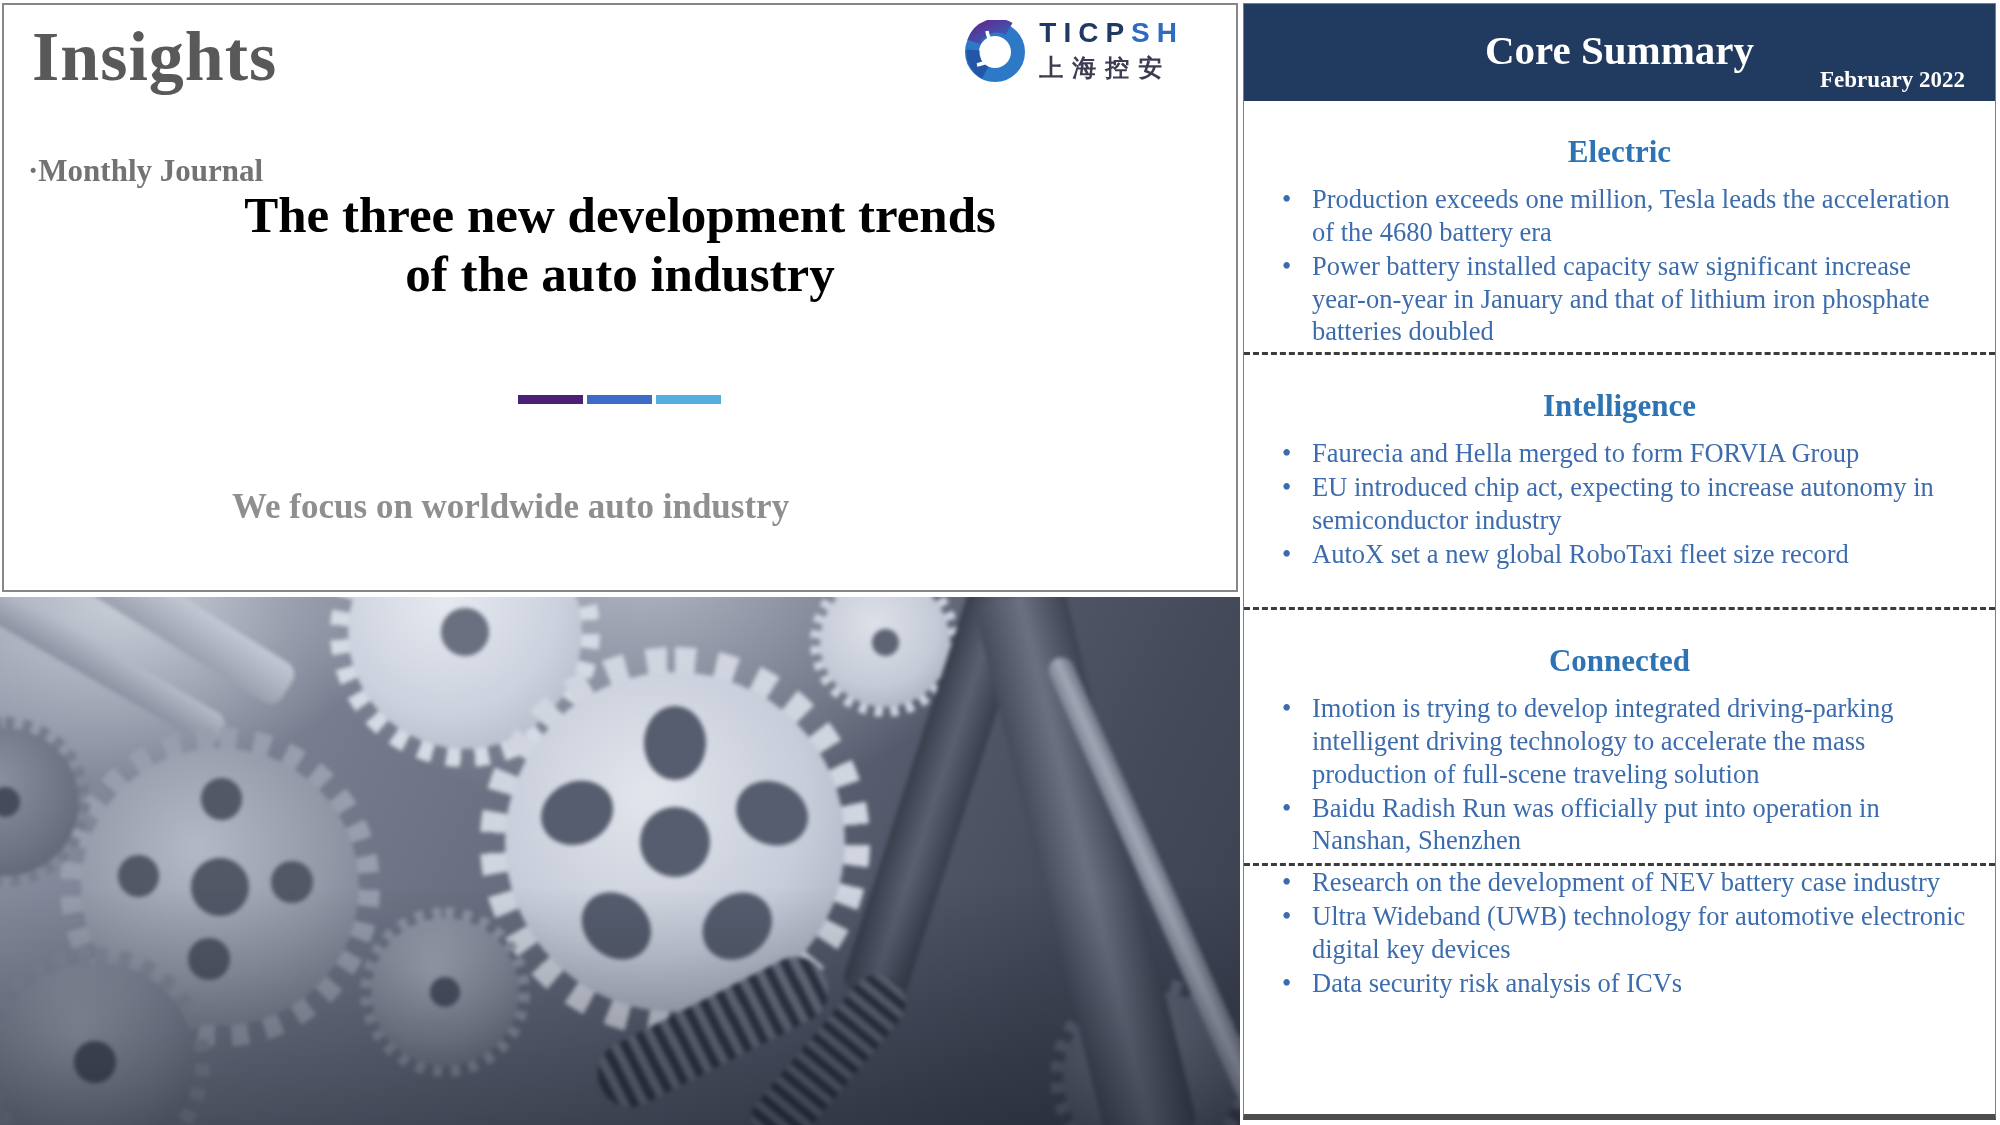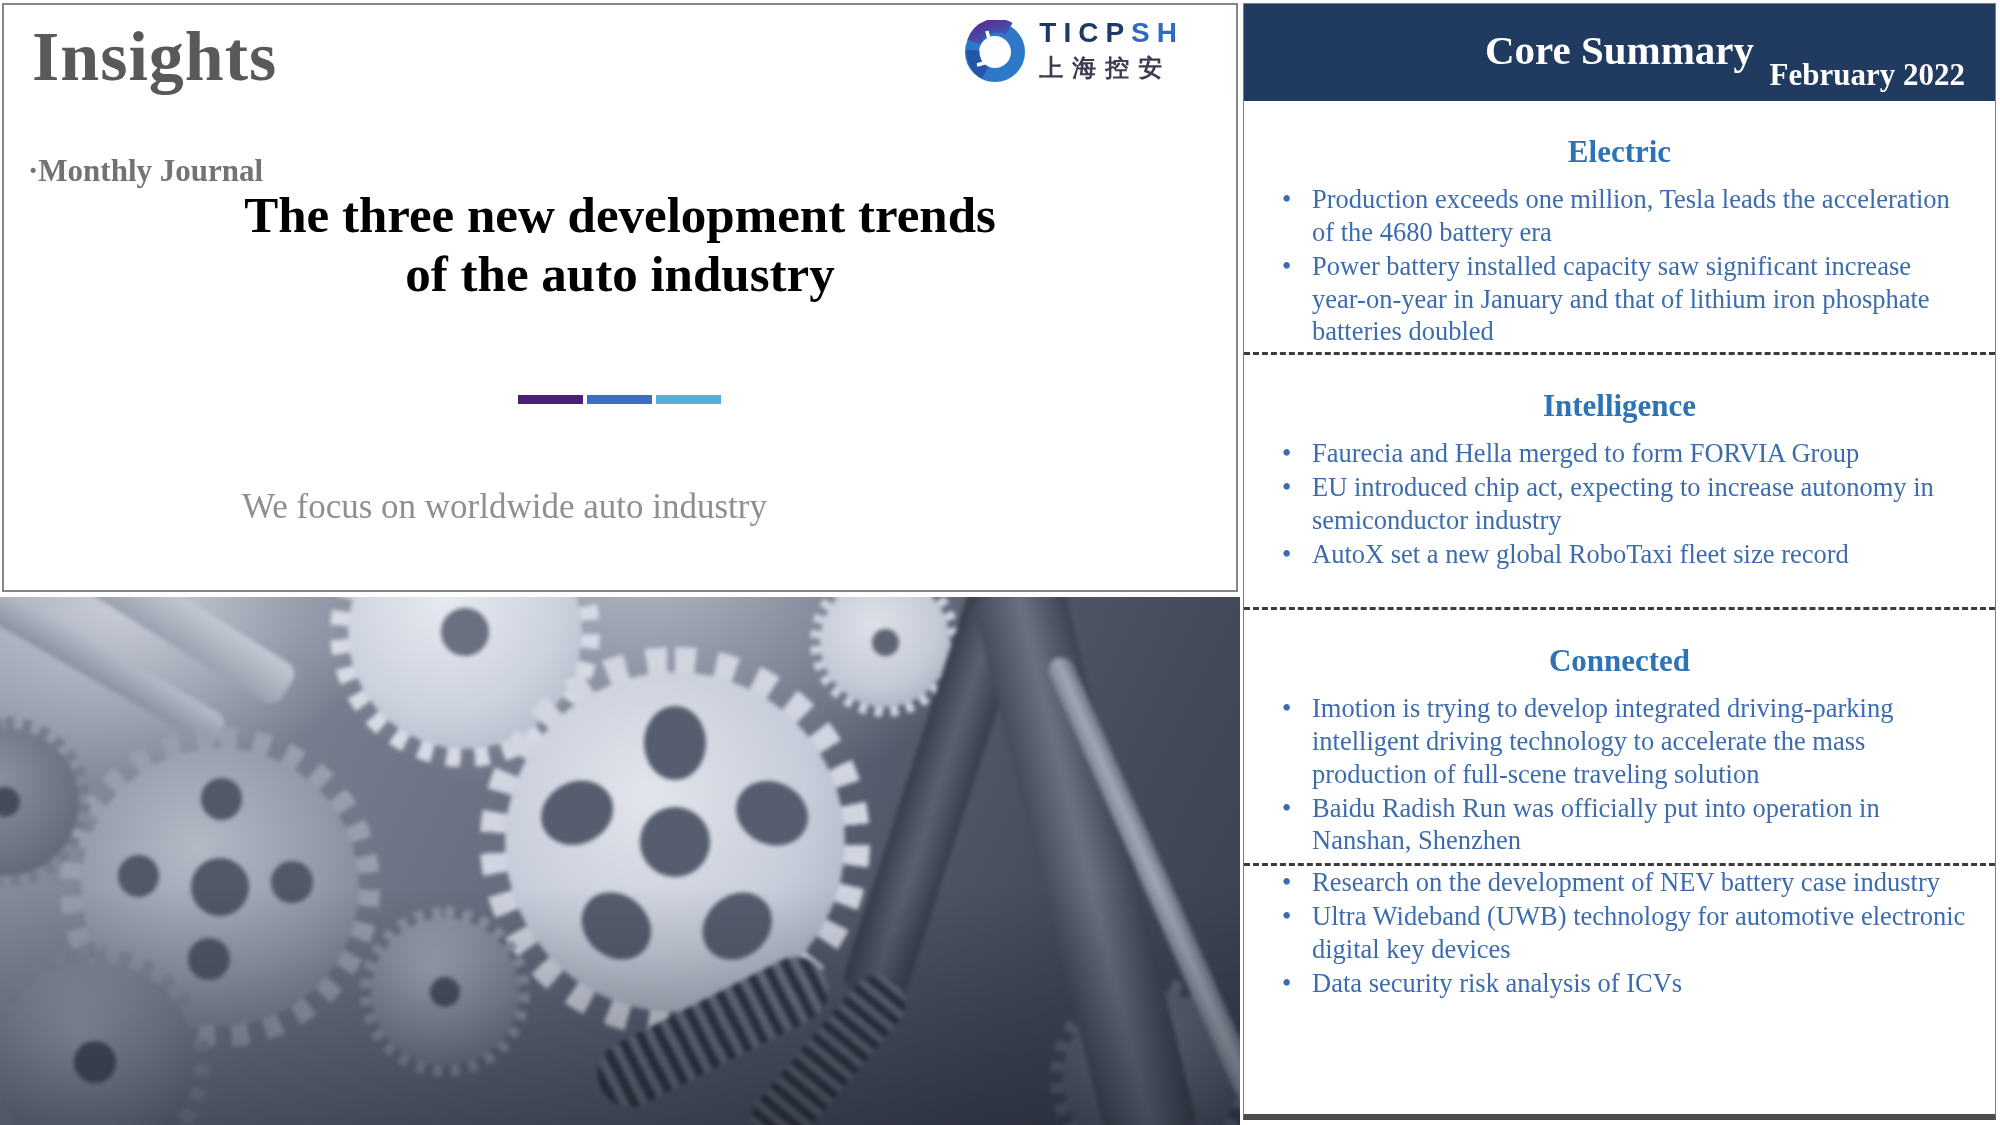--- a/index.html
+++ b/index.html
@@ -12,22 +12,22 @@
                 background:#fff; border:2px solid #868686; }
   .masthead { position:absolute; left:28px; top:12px; font-size:70px; font-weight:bold;
               color:#595959; letter-spacing:1px; }
   .journal { position:absolute; left:24px; top:148px; font-size:31px; font-weight:bold;
              color:#737373; }
   .cover-title { position:absolute; left:0; right:0; top:181px; text-align:center;
                  font-size:51px; font-weight:bold; color:#000; line-height:1.16; }
   .accent-bars { position:absolute; left:514px; top:390px; display:flex; gap:4px; }
   .accent-bars i { display:block; width:65px; height:9px; }
   .bar-1 { background:#4B2076; } .bar-2 { background:#3D6BC6; } .bar-3 { background:#55ACDF; }
-  .cover-subtitle { position:absolute; left:228px; top:482px; font-size:35px; font-weight:normal;
-                    color:#8f8f8f;margin-left:10px; }
+  .cover-subtitle { position:absolute; left:228px; top:482px; font-size:35px; font-weight:bold;
+                    color:#8f8f8f; }
 
   
   .logo { position:absolute; right:52px; top:12px; display:flex; align-items:flex-end; gap:12px; }
   .logo-text { font-family:"Liberation Sans","DejaVu Sans",sans-serif; }
   .logo-en { font-size:28px; font-weight:bold; letter-spacing:7px; color:#1F3864; }
   .logo-en b { color:#2F6BC0; }
   .logo-cn { font-size:24px; font-weight:bold; letter-spacing:9px; color:#3b3b51; margin-top:3px; }
 
   
   .photo { position:absolute; left:0; top:597px; width:1240px; height:528px; overflow:hidden;
@@ -44,21 +44,21 @@
   .hole { position:absolute; border-radius:50%; background:var(--h); }
   .rod { position:absolute; border-radius:14px; }
   .vignette { position:absolute; inset:0;
               background:linear-gradient(180deg, rgba(10,14,24,0) 55%, rgba(16,20,30,.42) 100%); }
 
   
   .right-panel { position:absolute; left:1243px; top:3px; width:753px; height:1117px;
                  background:#fff; border:1px solid #7e7e7e; border-bottom:6px solid #4d4d4d; }
   .summary-header { position:relative; height:97px; background:#213A60; }
   .summary-title { text-align:center; padding-top:22px; font-size:41px; font-weight:bold; color:#fff; }
-  .summary-date { position:absolute; right:30px; bottom:8px; font-size:31px; font-weight:bold; color:#fff; }
+  .summary-date { position:absolute; right:30px; bottom:8px; font-size:23px; font-weight:bold; color:#fff; }
 
   .section { position:relative; border-bottom:3px dashed #3c3c3c; padding:0 10px; }
   .section:last-child { border-bottom:none; }
   .sec-1 { height:254px; } .sec-2 { height:255px; } .sec-3 { height:256px; } .sec-4 { height:246px; }
   .section h2 { text-align:center; font-size:31px; font-weight:bold; color:#2E74B5;
                 padding-top:33px; margin-bottom:13px; }
   .section ul { list-style:none; padding:0 14px 0 18px; }
   .section li { position:relative; padding-left:40px; font-size:26.5px; color:#3C6CAE;
                 line-height:1.24; margin-bottom:1px; }
   .section li::before { content:"•"; position:absolute; left:10px; top:0; color:#3C6CAE; }

